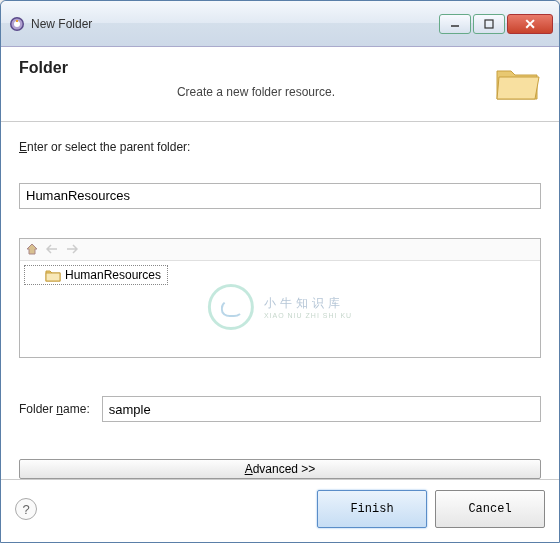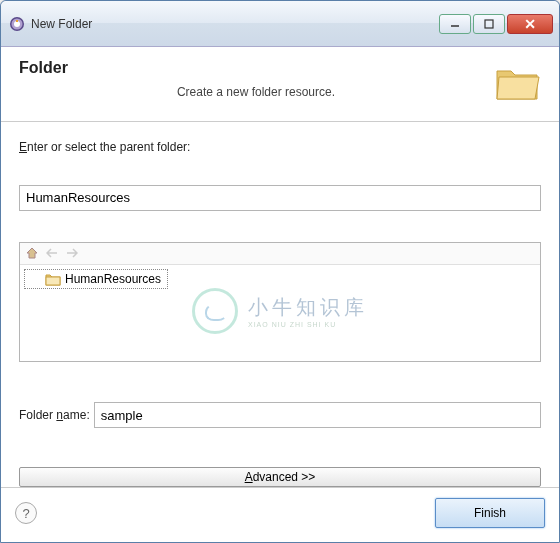--- a/index.html
+++ b/index.html
@@ -18,34 +18,34 @@
 .banner-icon { width: 48px; height: 48px; margin-left: 10px; }
 .content { flex: 1; padding: 18px 18px 0 18px; display: flex; flex-direction: column; justify-content: space-between; }
 .field-label { font-size: 12px; color: #222; margin-bottom: 4px; }
 .text-input { width: 100%; height: 26px; border: 1px solid #b5b5b5; padding: 2px 6px; font-size: 13px; font-family: inherit; background: #fff; }
 .tree-box { border: 1px solid #b5b5b5; background: #fff; margin-top: 4px; height: 120px; display: flex; flex-direction: column; }
 .tree-toolbar { height: 22px; border-bottom: 1px solid #e0e0e0; display: flex; align-items: center; padding: 0 4px; gap: 4px; background: #fafafa; }
 .tbtn { width: 16px; height: 16px; display: flex; align-items: center; justify-content: center; color: #999; font-size: 11px; }
 .tree-body { flex: 1; padding: 4px; background: #fff; position: relative; }
 .tree-item { display: inline-flex; align-items: center; gap: 4px; padding: 2px 6px 2px 20px; background: #fff; border: 1px dotted #888; font-size: 12px; }
 .proj-icon { width: 16px; height: 14px; }
-.row { display: flex; align-items: center; gap: 4px; margin-top: 14px; }
+.row { display: flex; align-items: center; gap: 12px; margin-top: 14px; }
 .row .field-label { margin-bottom: 0; white-space: nowrap; }
 .row .text-input { flex: 1; }
 .adv-btn { margin-top: 12px; height: 20px; padding: 0 12px; border: 1px solid #999; background: linear-gradient(to bottom, #fdfdfd, #e6e6e6); font-size: 12px; font-family: inherit; border-radius: 2px; }
 .footer { border-top: 1px solid #ccc; padding: 10px 14px 14px 14px; display: flex; align-items: center; }
 .help-btn { width: 22px; height: 22px; border: 1px solid #aaa; border-radius: 50%; display: flex; align-items: center; justify-content: center; color: #666; font-size: 13px; background: #fafafa; }
 .footer-spacer { flex: 1; }
-.dlg-btn { min-width: 110px; height: 30px; margin-left: 8px; border: 1px solid #888; background: linear-gradient(to bottom, #fdfdfd, #e6e6e6); font-size: 12px; font-family: Liberation Sans, sans-serif; border-radius: 2px; }
+.dlg-btn { min-width: 110px; height: 38px; margin-left: 8px; border: 1px solid #888; background: linear-gradient(to bottom, #fdfdfd, #e6e6e6); font-size: 12px; font-family: Liberation Mono, monospace; border-radius: 2px; }
 .dlg-btn.primary { border: 1px solid #5a8dc8; background: linear-gradient(to bottom, #eaf3fc, #c6ddf4); box-shadow: 0 0 2px #7ab0e6; }
 .watermark { position: absolute; left: 50%; top: 48%; transform: translate(-50%, -50%); opacity: 0.35; display: flex; align-items: center; gap: 10px; pointer-events: none; }
 .watermark-logo { width: 46px; height: 46px; border: 3px solid #5ac0a0; border-radius: 50%; position: relative; }
 .watermark-logo::after { content: ""; position: absolute; left: 10px; top: 12px; width: 18px; height: 14px; border: 2px solid #3a8bbf; border-radius: 50% 50% 40% 40%; border-top-color: transparent; border-right-color: transparent; }
 .watermark-text { display: flex; flex-direction: column; }
-.watermark-cn { font-size: 20px; color: #2a5a8a; letter-spacing: 4px; }
+.watermark-cn { font-size: 12px; color: #2a5a8a; letter-spacing: 4px; }
 .watermark-en { font-size: 7px; color: #5a8a6a; letter-spacing: 1px; }
 </style>
 </head>
 <body>
 
 <div class="window">
   <div class="titlebar">
     <span class="app-icon">
       <svg viewBox="0 0 16 16">
           <circle cx="8" cy="8" r="7" fill="#5a4a8a"></circle>
@@ -127,14 +127,15 @@
       <input type="text" class="text-input" value="sample" style="">
     </div>
 
     <button class="adv-btn"><span style="text-decoration:underline">A</span><span id="adv-rest">dvanced &gt;&gt;</span></button>
   </div>
 
   <div class="footer">
     <div class="help-btn">?</div>
     <div class="footer-spacer"></div>
     <button class="dlg-btn primary">Finish</button>
+    <button class="dlg-btn">Cancel</button>
   </div>
 </div>
 
 </body></html>

